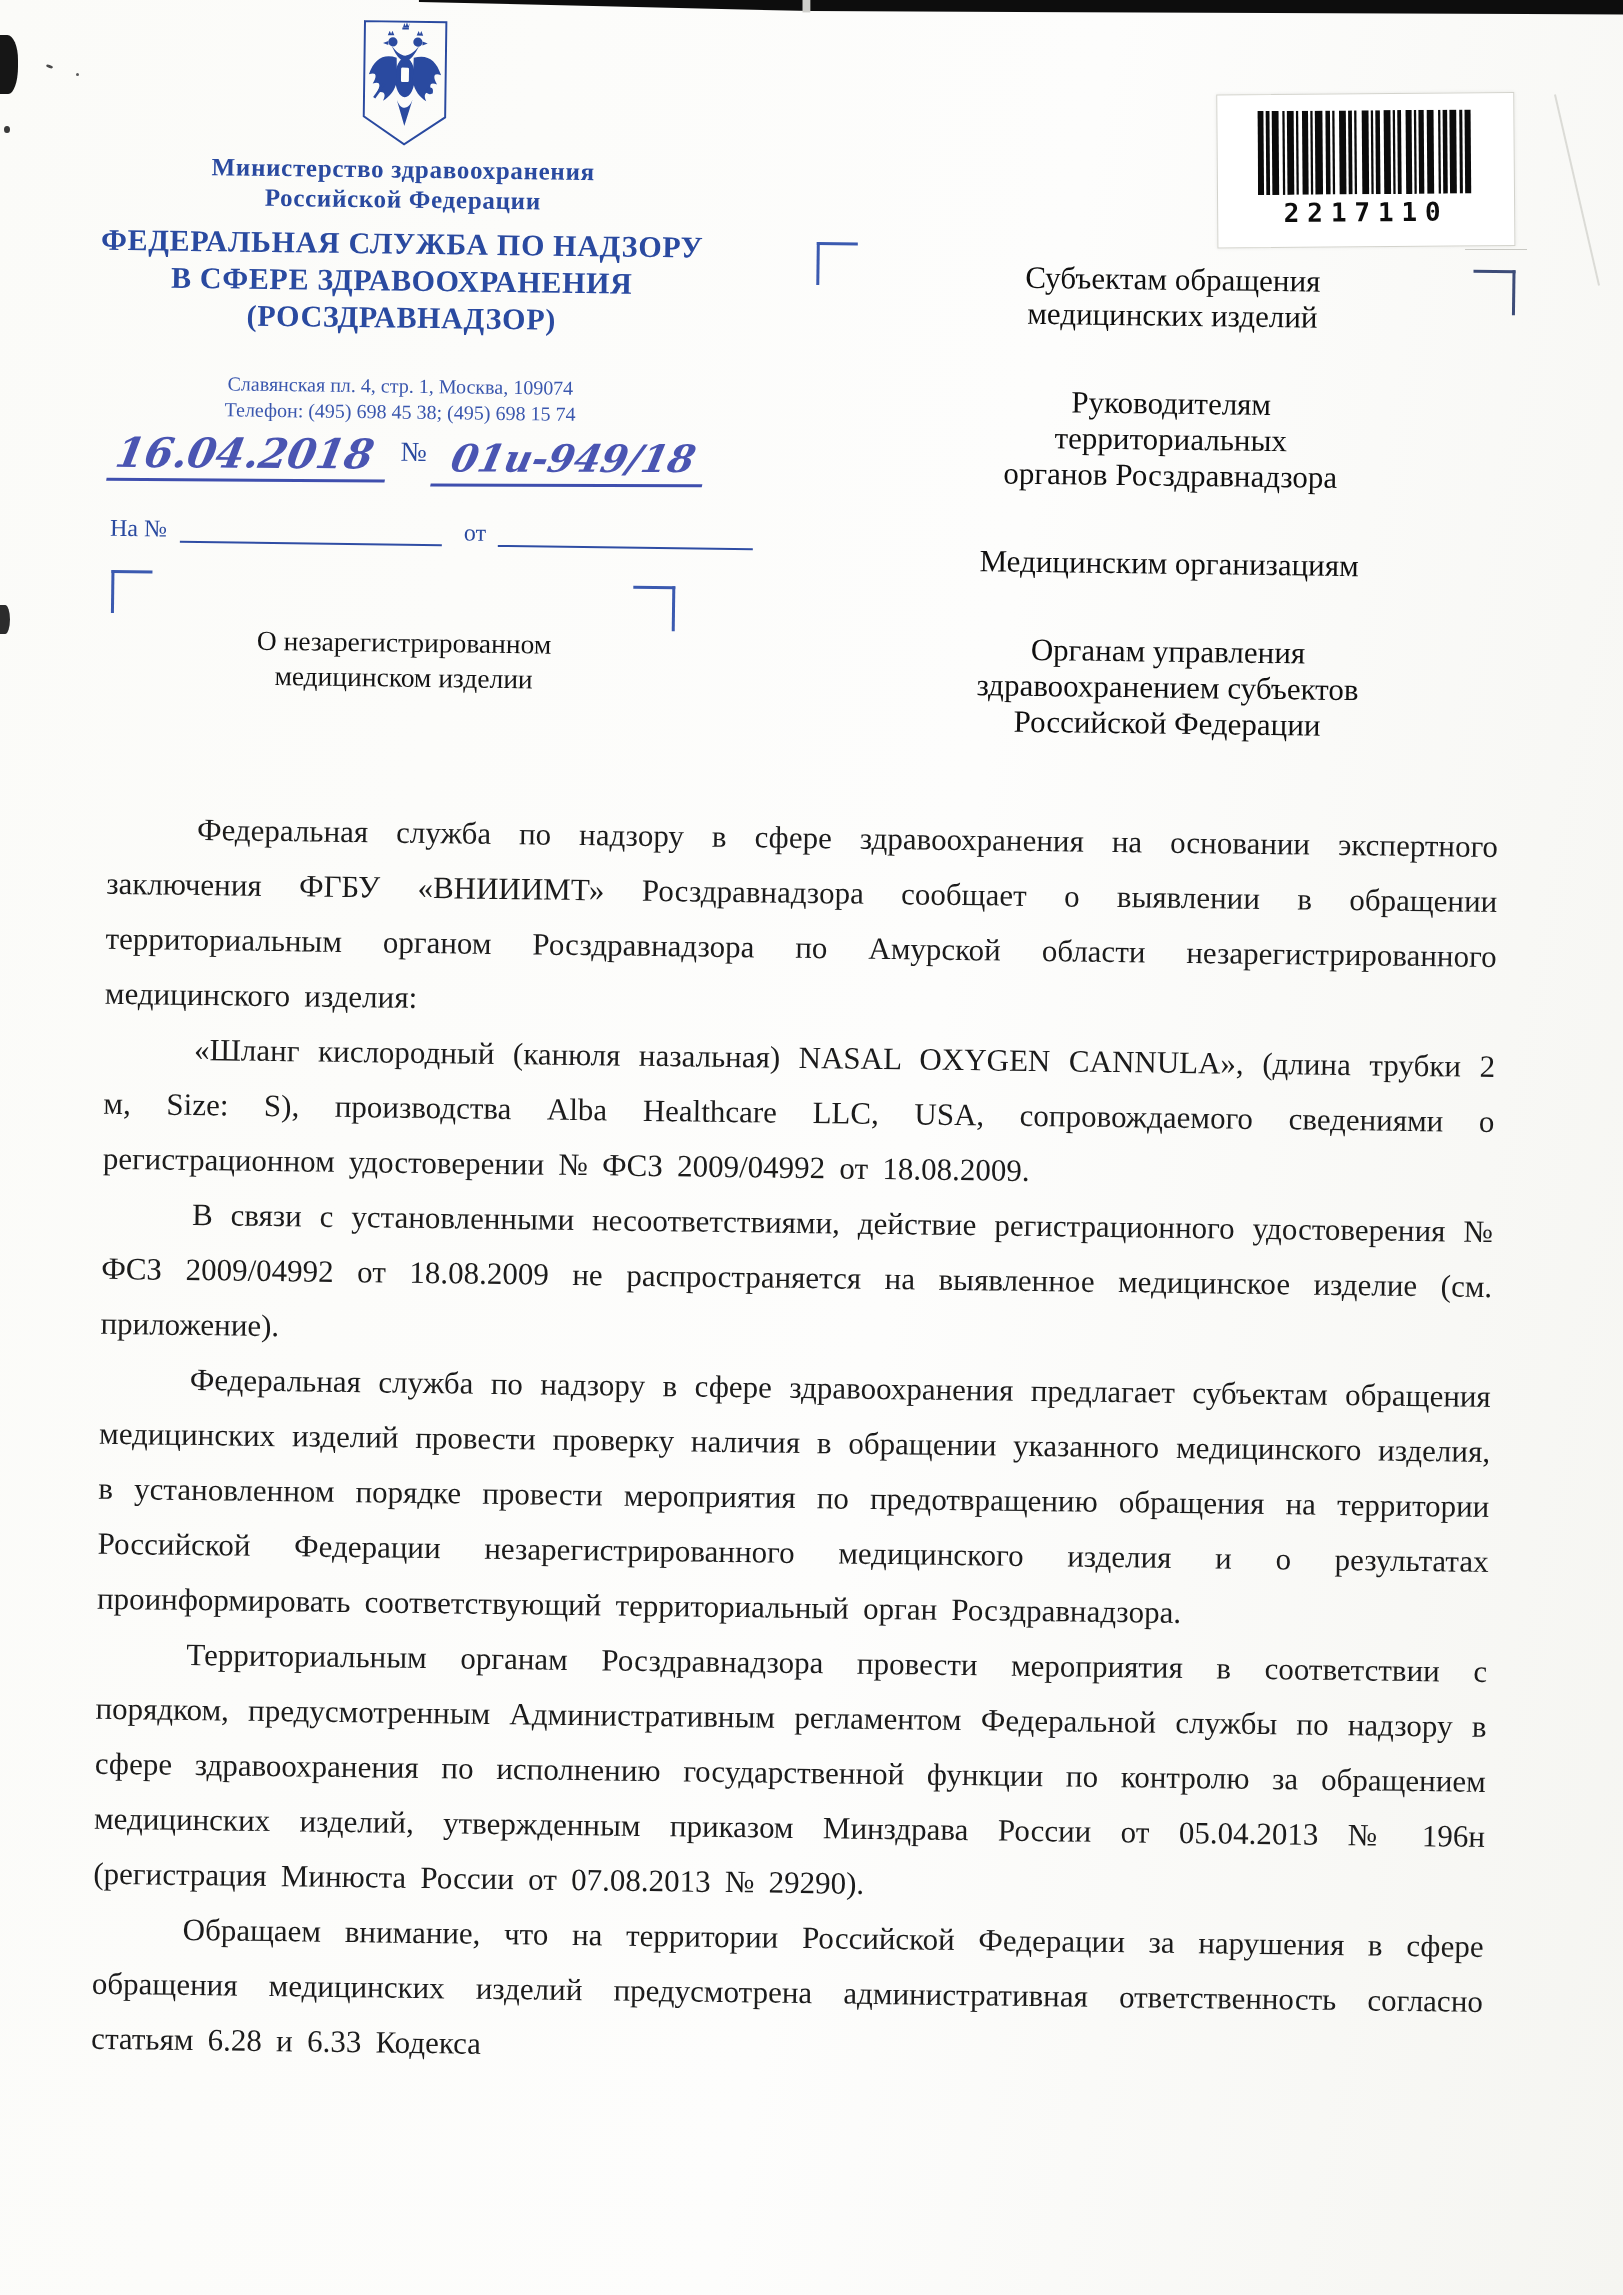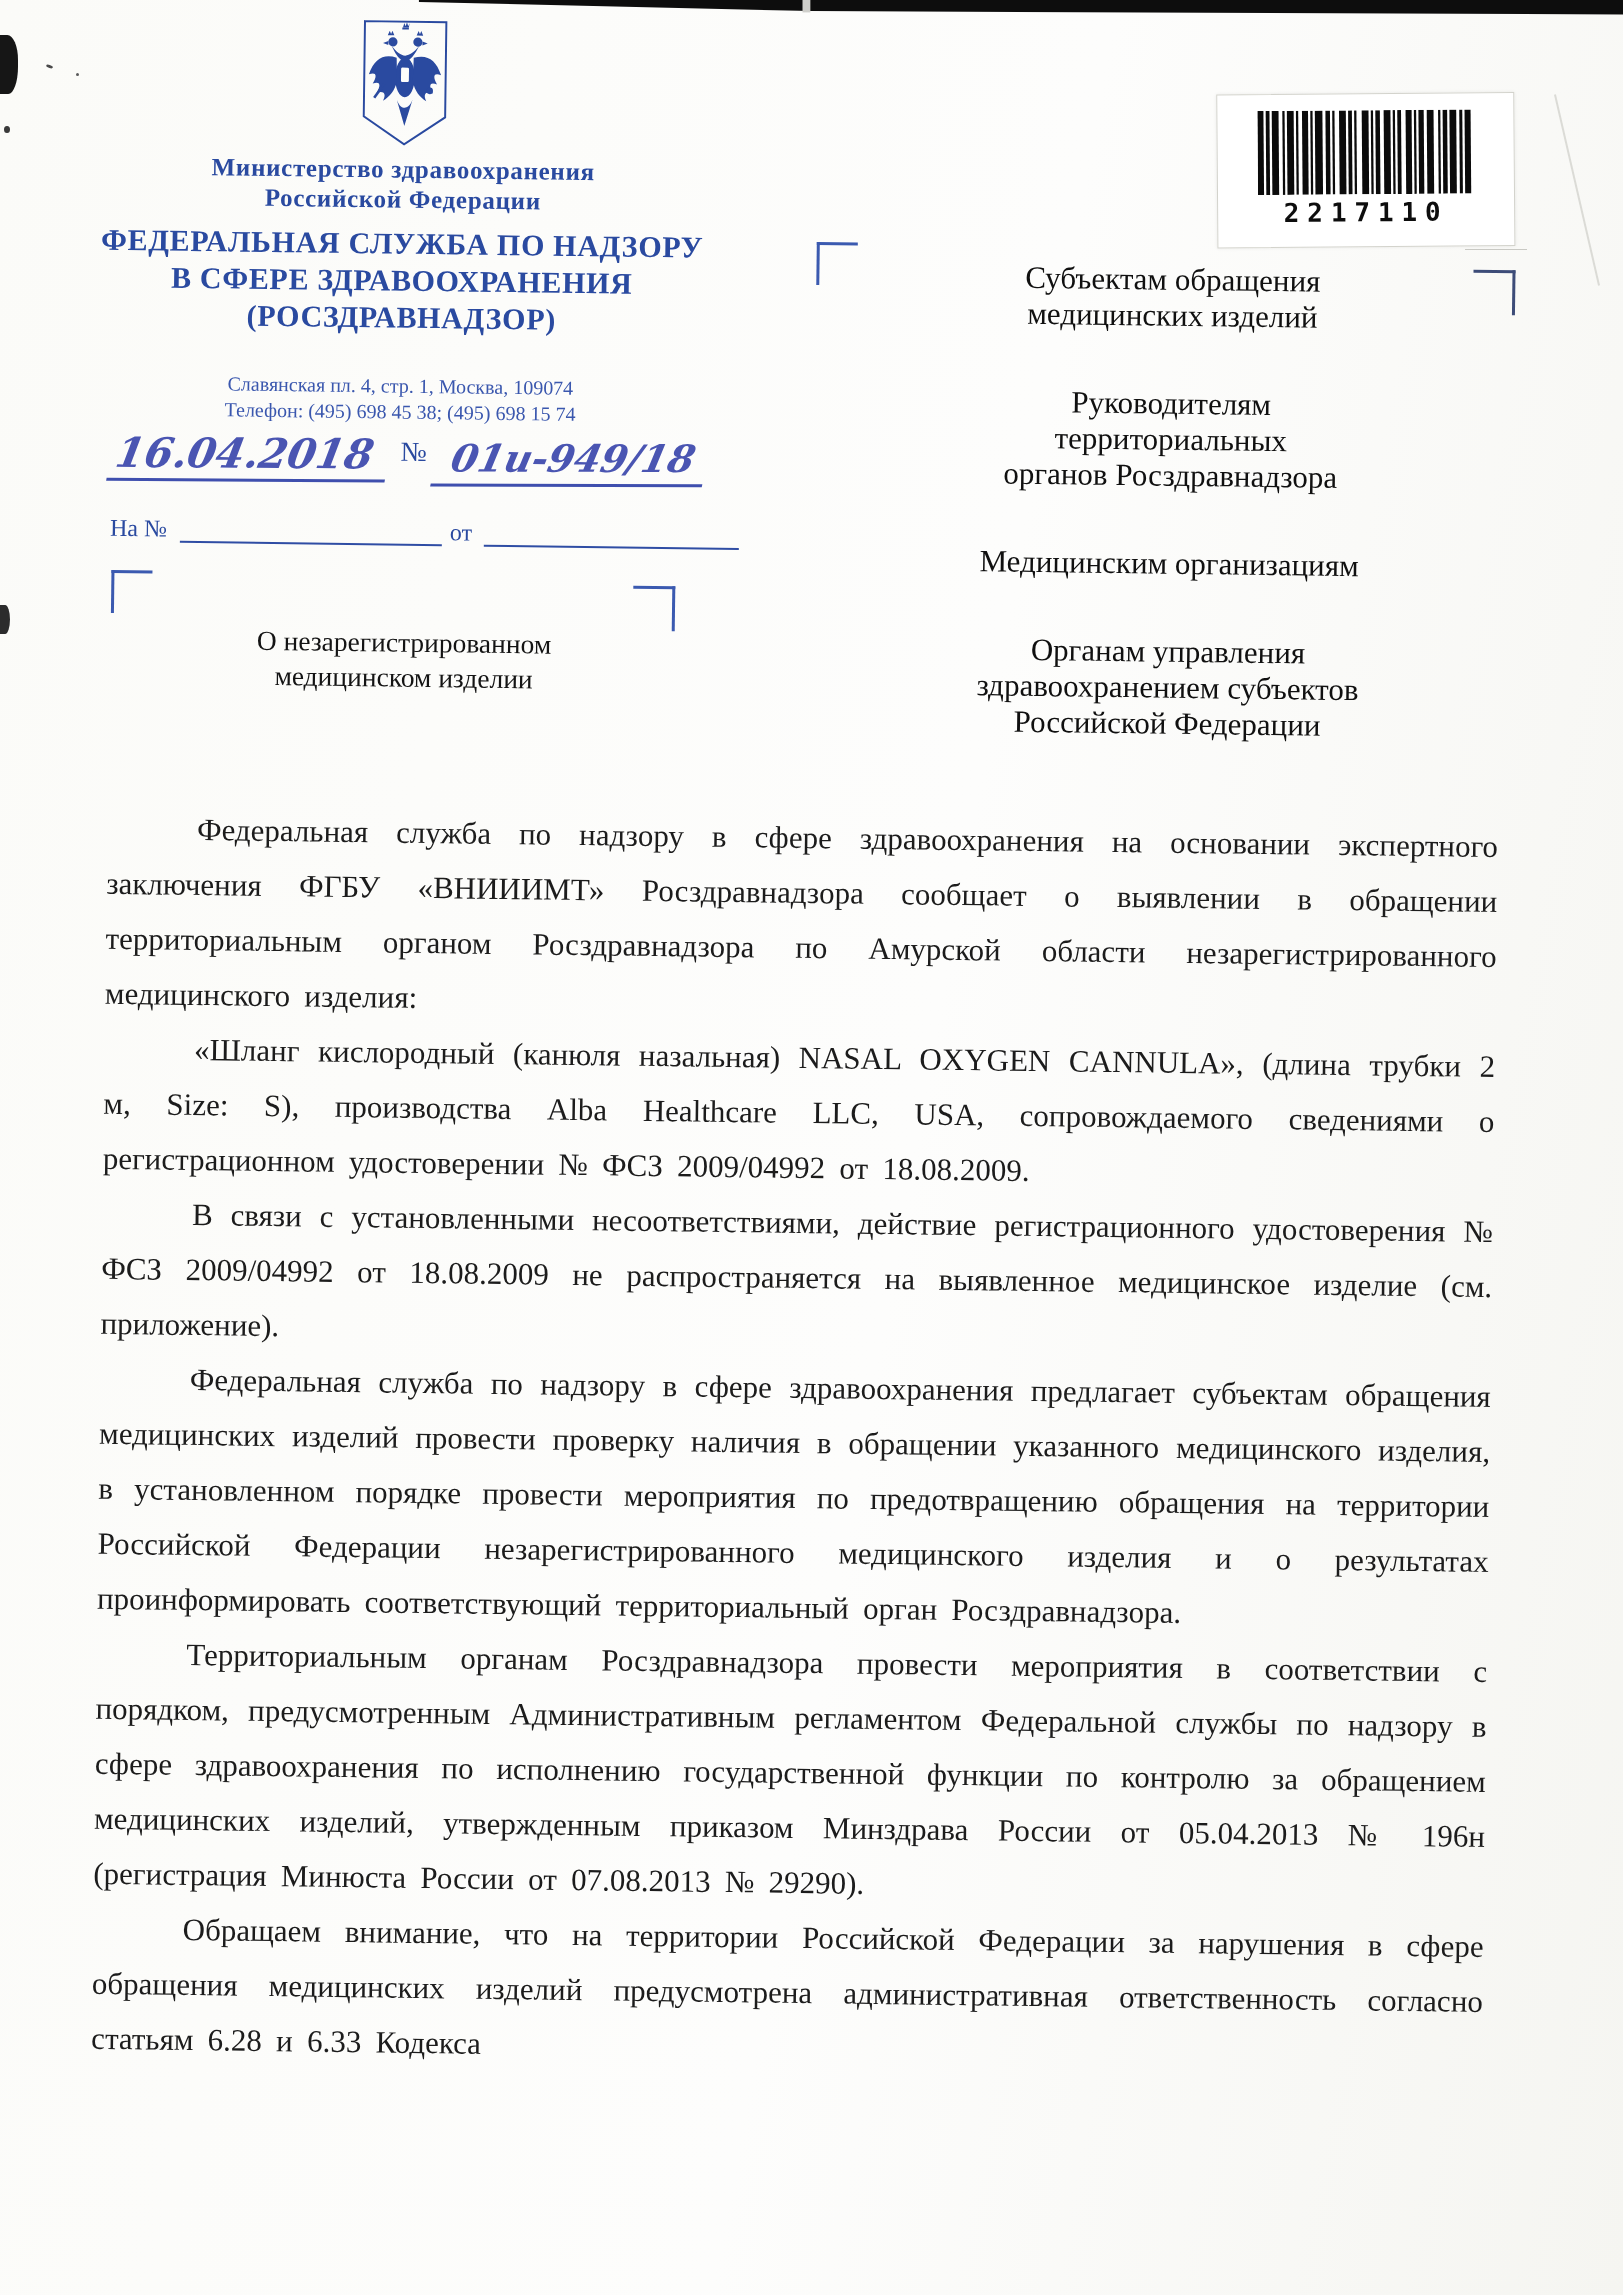--- a/index.html
+++ b/index.html
@@ -28,21 +28,21 @@
     font-family:"DejaVu Serif", serif;font-style:italic;font-weight:bold;
     color:#4a55b2;transform:skewX(-10deg);display:inline-block;
   }
   .hand-date{font-size:41px;border-bottom:3.3px solid #3f4fae;padding:0 15.7px 1.3px 5.2px;transform:skewX(-10deg) rotate(-0.4deg);}
   .num-sign{font-size:27.5px;color:#2a4aa0;margin:0 9.2px 0 11.8px;vertical-align:9.2px;}
   .hand-num{font-size:38px;border-bottom:3.3px solid #3f4fae;padding:0 6.5px 2.6px 15.7px;min-width:249px;transform:skewX(-12deg) rotate(-0.6deg);}
   .nano-row{position:absolute;left:117px;top:524px;width:720px;white-space:nowrap;color:#2a4aa0;font-size:24px;}
   .blank-line{display:inline-block;border-bottom:2.6px solid #2f4da4;height:22px;vertical-align:bottom;}
   .bl-1{width:262px;margin-left:13px;}
   .bl-2{width:255px;margin-left:11.8px;}
-  .ot{margin-left:8px;}
+  .ot{margin-left:22px;}
 
   
   .corner{position:absolute;}
   .corner .h{position:absolute;top:0;height:2.6px;background:#3b5ab0;}
   .corner .v{position:absolute;top:0;width:2.6px;background:#3b5ab0;}
   .c-tl .h{left:0;width:41px;} .c-tl .v{left:0;height:43px;}
   .c-tr .h{right:0;width:42px;} .c-tr .v{right:0;height:45px;}
   .c-dark .h,.c-dark .v{background:#3d4c78;}
 
   

